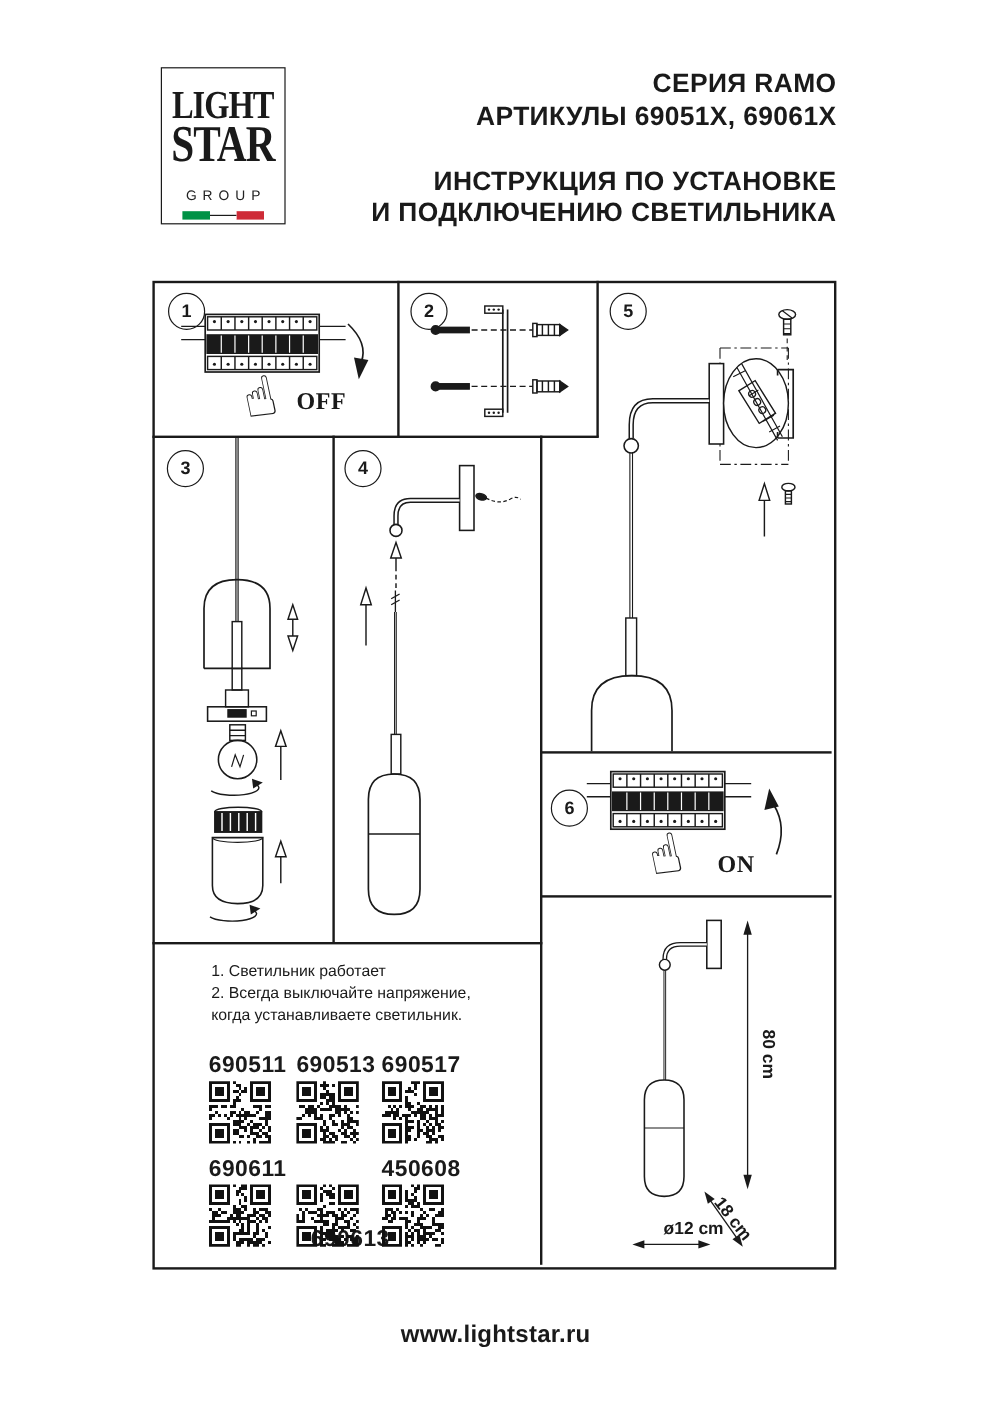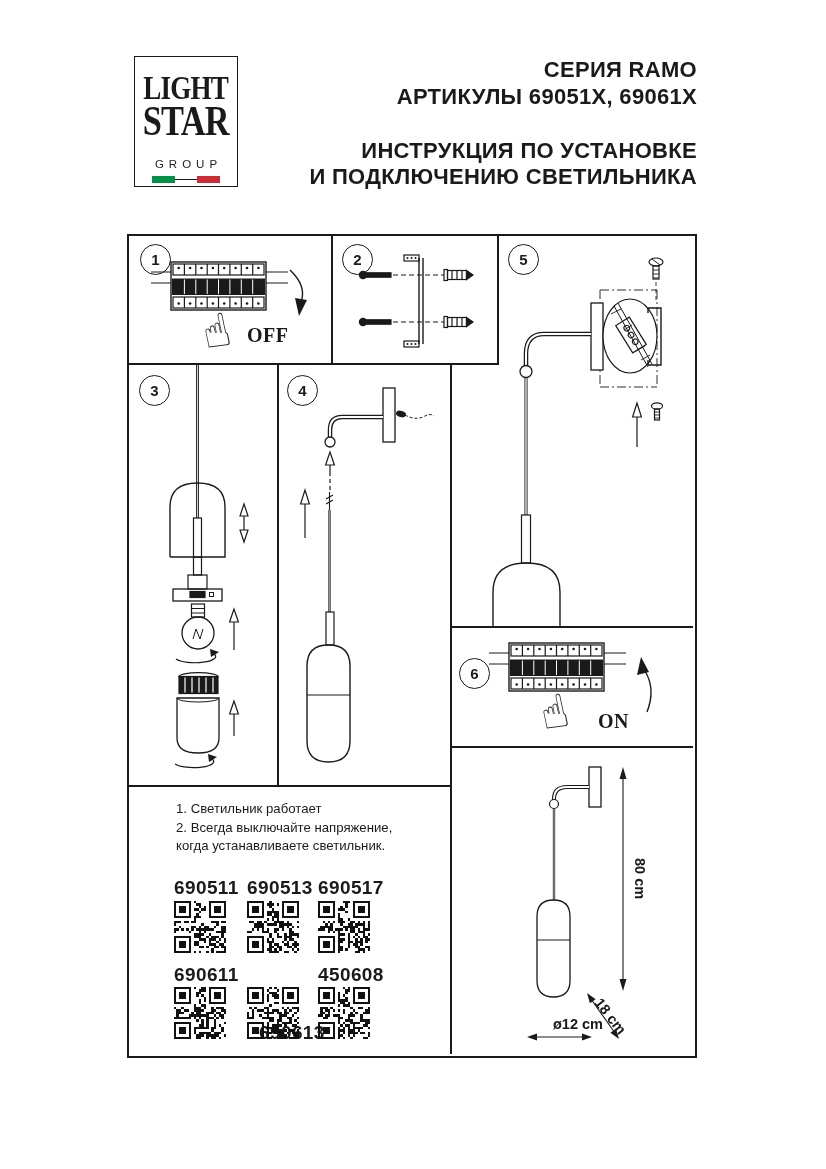--- a/index.html
+++ b/index.html
@@ -1621,14 +1621,15 @@
         <rect x="12" y="19" width="1" height="1"></rect>
         <rect x="14" y="19" width="1" height="1"></rect>
         <rect x="20" y="19" width="1" height="1"></rect>
         <rect x="8" y="20" width="1" height="1"></rect>
         <rect x="10" y="20" width="1" height="1"></rect>
         <rect x="13" y="20" width="1" height="1"></rect>
         <rect x="18" y="20" width="1" height="1"></rect>
         <rect x="19" y="20" width="1" height="1"></rect>
       </svg></div>
 
+  <div class="footer">www.lightstar.ru</div>
 
 </div>
 
 </body></html>

